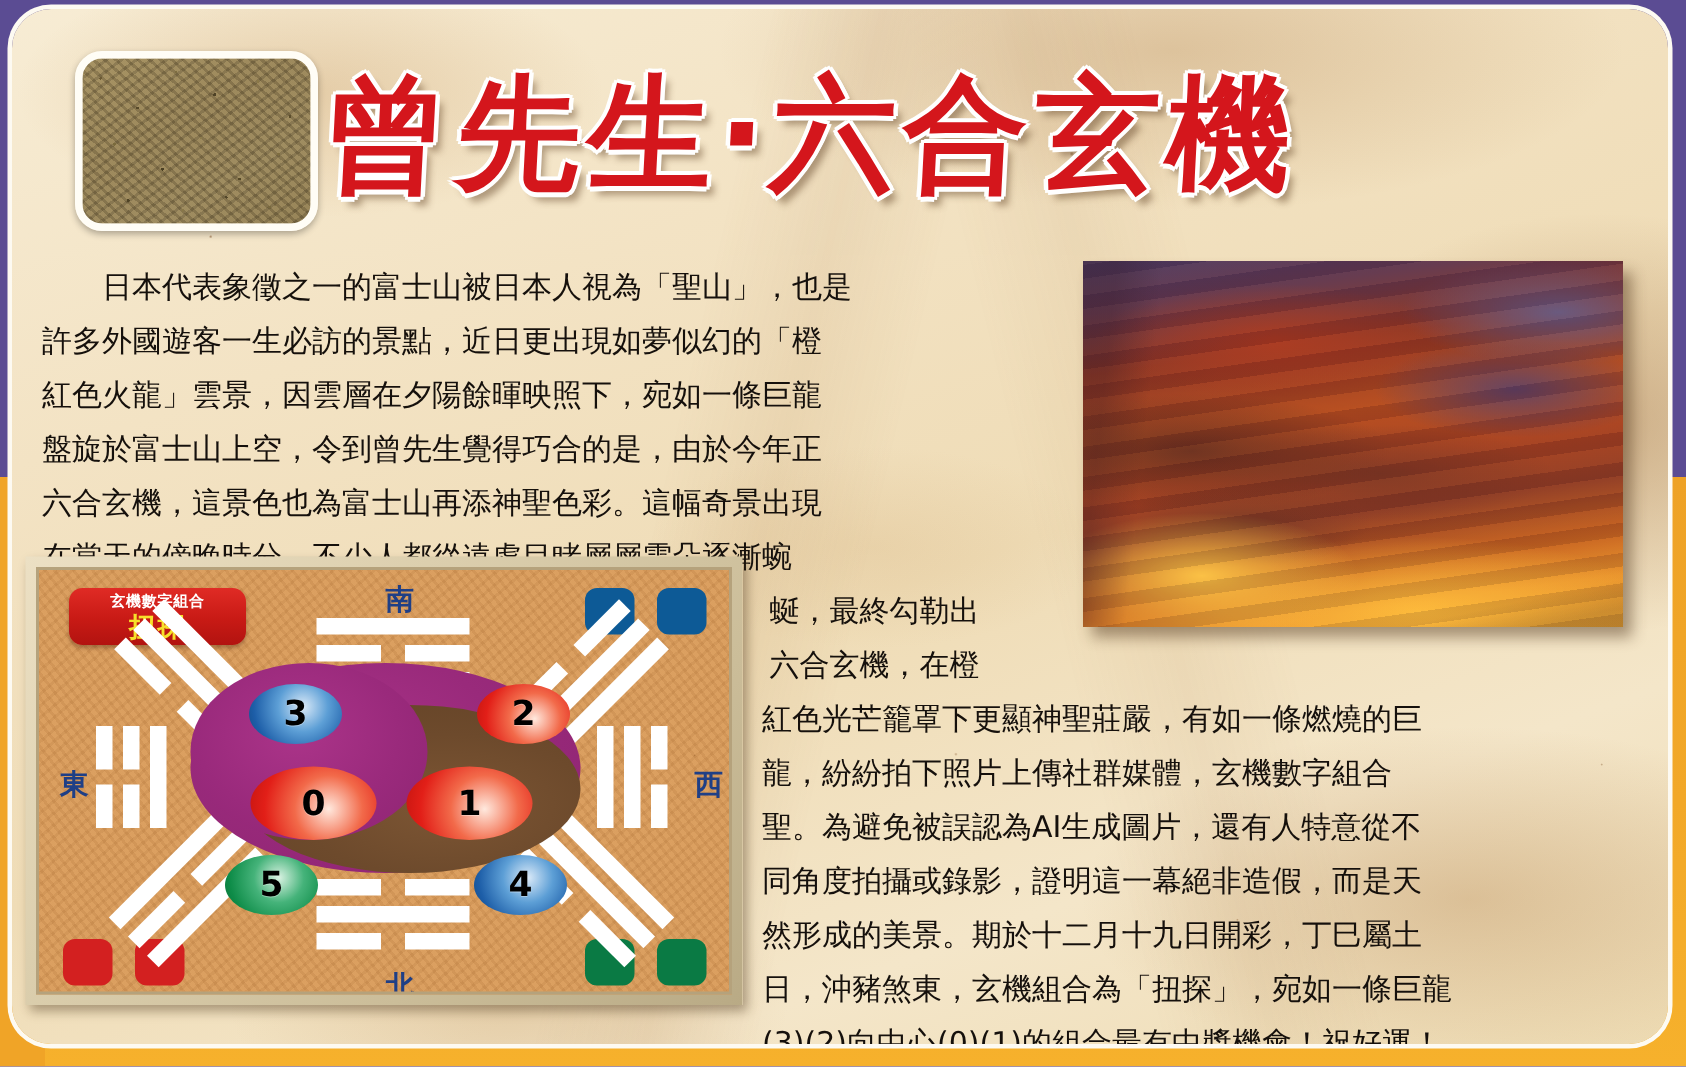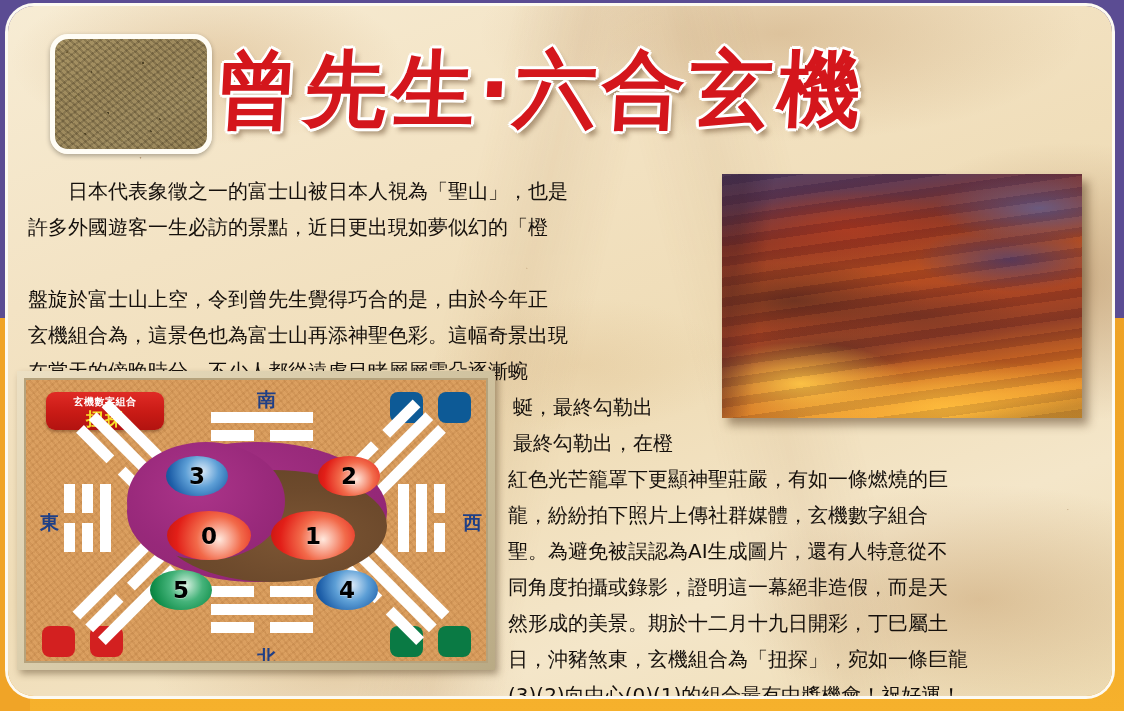--- a/index.html
+++ b/index.html
@@ -241,26 +241,27 @@
       <div class="title">曾先生‧六合玄機</div>
     </div>
 
     <div class="photo">
       <div class="photo-clouds"></div>
     </div>
 
     <div class="article">
       <div class="art-line" style="left:20px;top:170px;">　　日本代表象徵之一的富士山被日本人視為「聖山」，也是</div>
       <div class="art-line" style="left:20px;top:206px;">許多外國遊客一生必訪的景點，近日更出現如夢似幻的「橙</div>
+      <div class="art-line" style="left:20px;top:242px;">紅色火龍」雲景，因雲層在夕陽餘暉映照下，宛如一條巨龍</div>
       <div class="art-line" style="left:20px;top:278px;">盤旋於富士山上空，令到曾先生覺得巧合的是，由於今年正</div>
-      <div class="art-line" style="left:20px;top:314px;">玄機組合為，這景色也為富士山再添神聖色彩。這幅奇景出現</div>
+      <div class="art-line" style="left:20px;top:314px;">六合玄機，這景色也為富士山再添神聖色彩。這幅奇景出現</div>
       <div class="art-line" style="left:20px;top:350px;">在當天的傍晚時分，不少人都從遠處目睹層層雲朵逐漸蜿</div>
 
       <div class="art-line" style="left:505px;top:386px;">蜒，最終勾勒出</div>
-      <div class="art-line" style="left:505px;top:422px;">最終勾勒出，在橙</div>
+      <div class="art-line" style="left:505px;top:422px;">六合玄機，在橙</div>
 
       <div class="art-line" style="left:500px;top:458px;">紅色光芒籠罩下更顯神聖莊嚴，有如一條燃燒的巨</div>
       <div class="art-line" style="left:500px;top:494px;">龍，紛紛拍下照片上傳社群媒體，玄機數字組合</div>
       <div class="art-line" style="left:500px;top:566px;">同角度拍攝或錄影，證明這一幕絕非造假，而是天</div>
       <div class="art-line" style="left:500px;top:530px;">聖。為避免被誤認為AI生成圖片，還有人特意從不</div>
       <div class="art-line" style="left:500px;top:602px;">然形成的美景。期於十二月十九日開彩，丁巳屬土</div>
       <div class="art-line" style="left:500px;top:638px;">日，沖豬煞東，玄機組合為「扭探」，宛如一條巨龍</div>
       <div class="art-line" style="left:500px;top:674px;">(3)(2)向中心(0)(1)的組合最有中獎機會！祝好運！</div>
     </div>
   </div>

